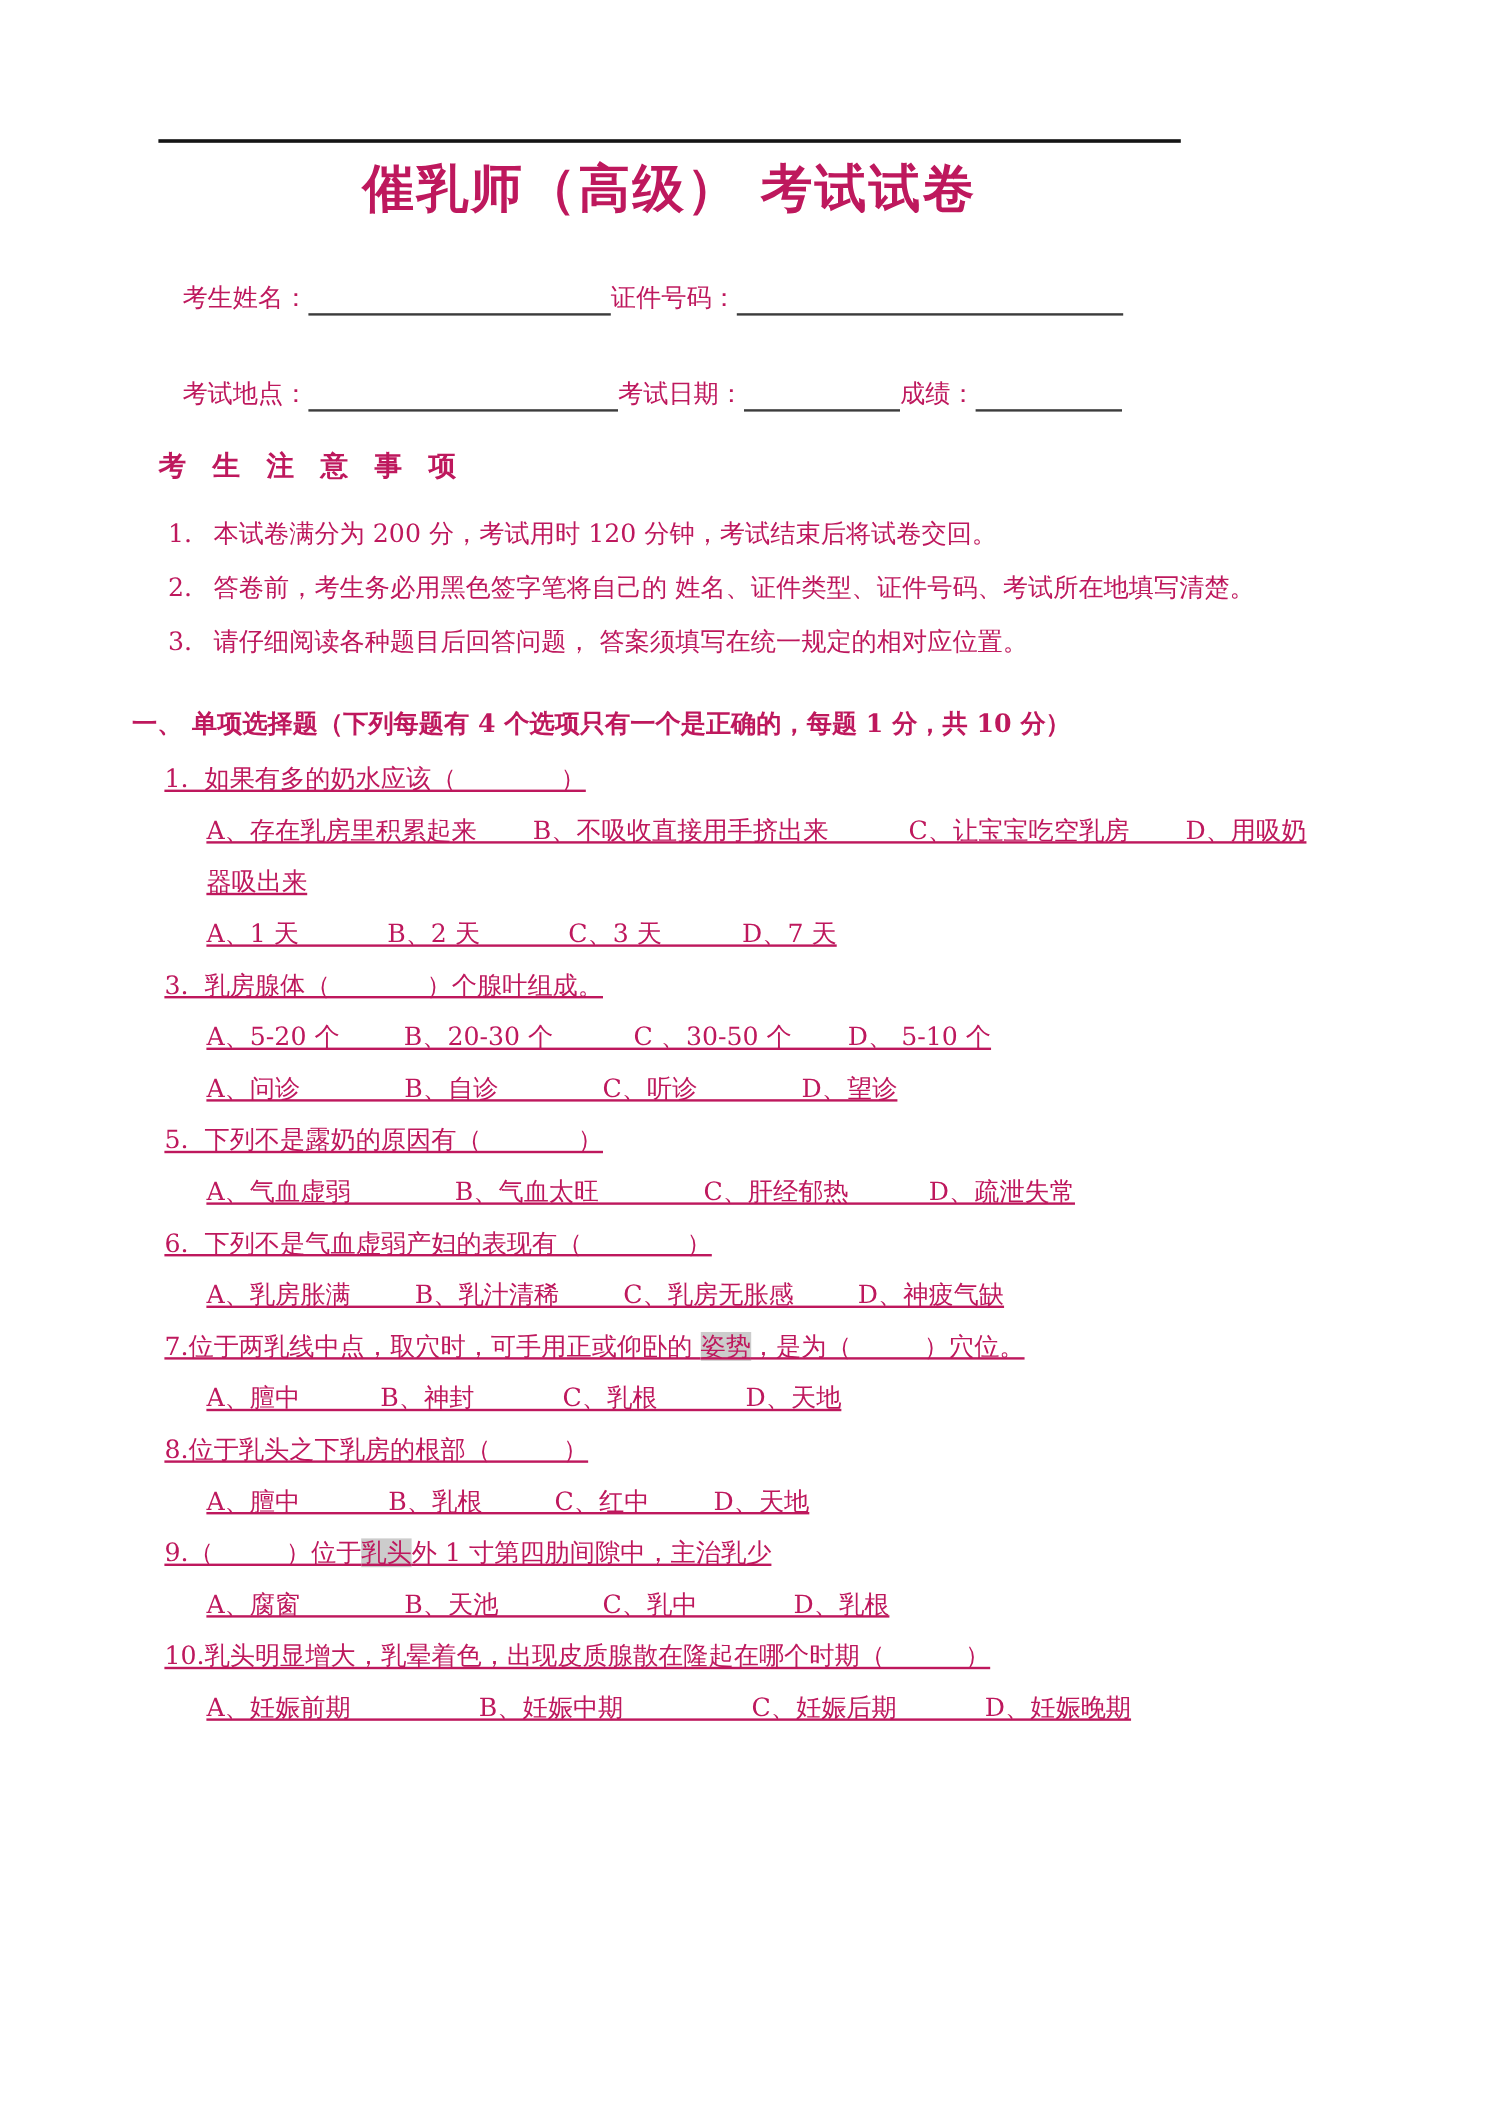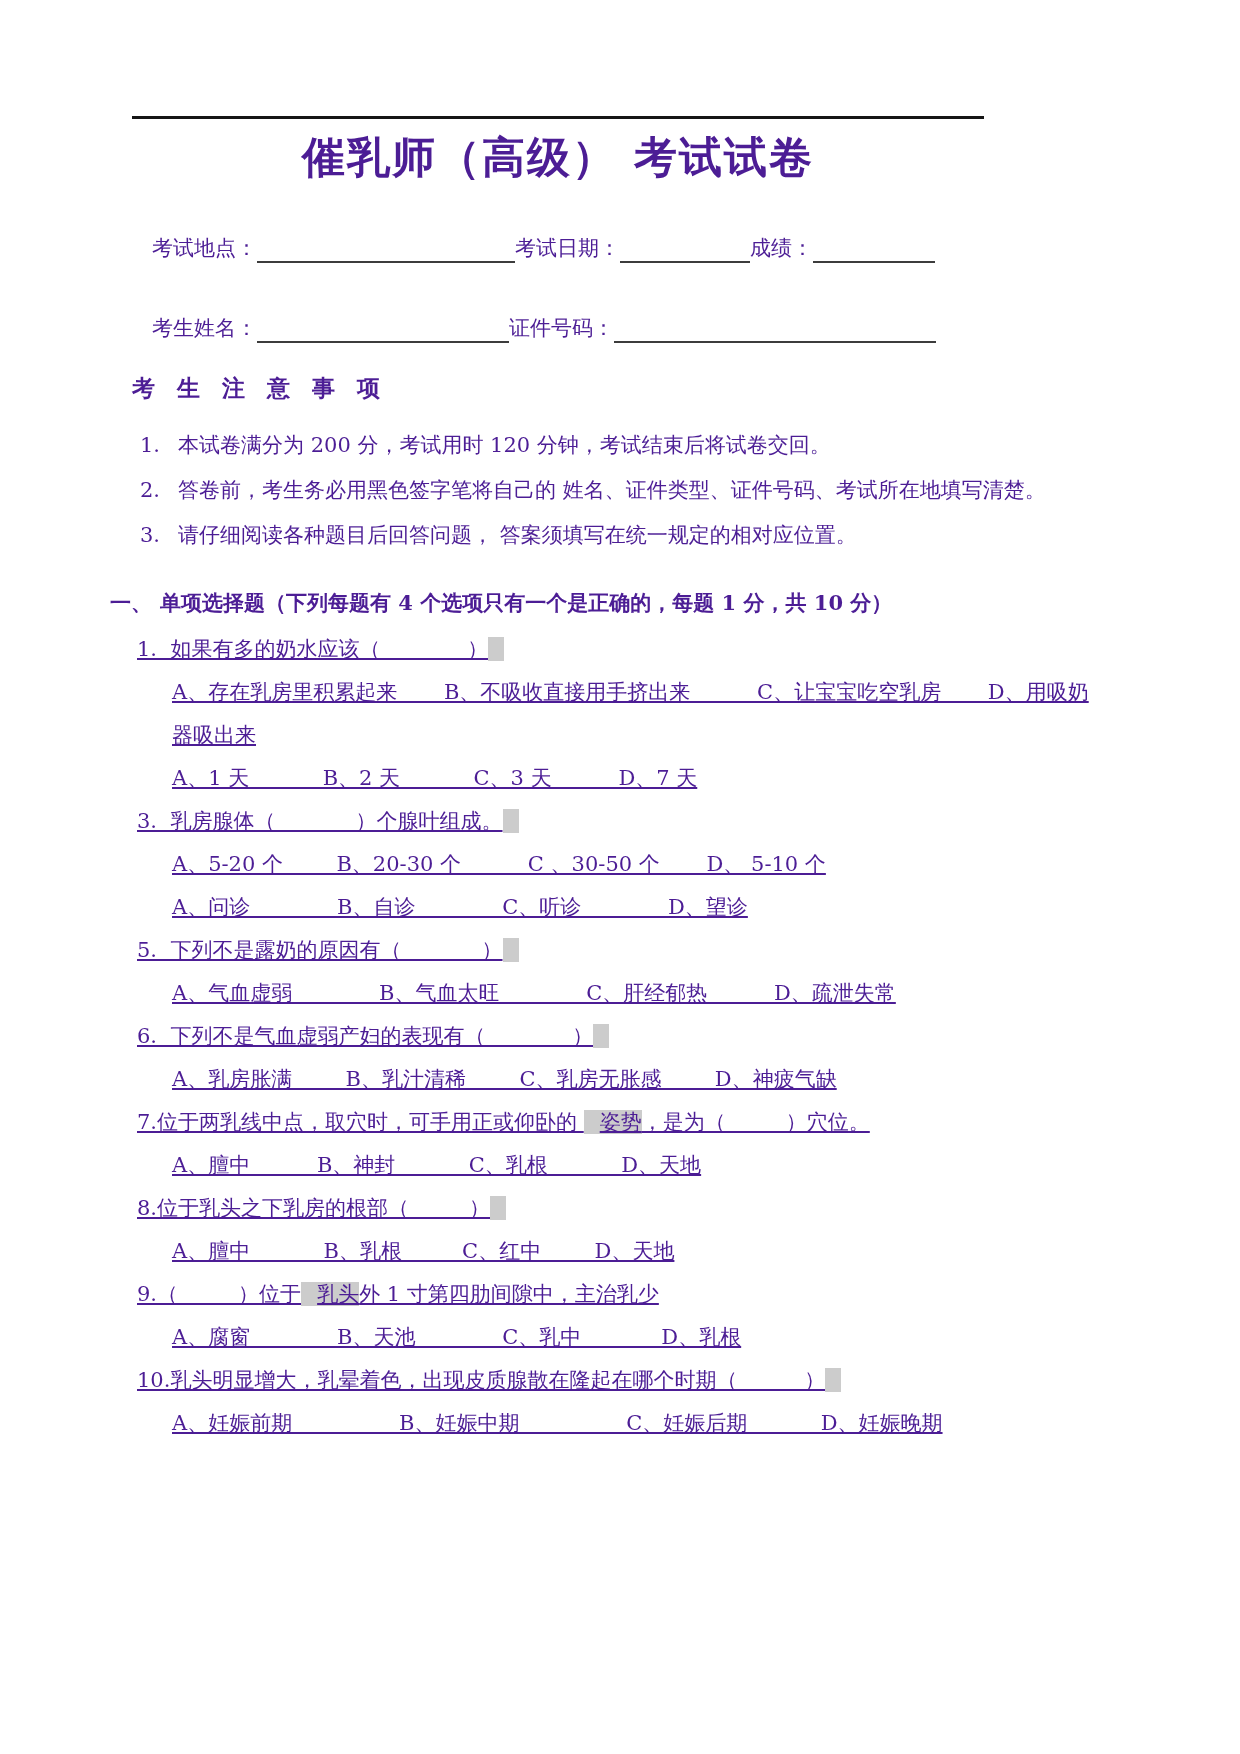--- a/index.html
+++ b/index.html
@@ -1,20 +1,20 @@
 <!DOCTYPE html>
 <html><head>
 <meta charset="utf-8">
 <style>
   html,body{margin:0;padding:0;background:#ffffff;}
   .page{
     position:relative;
     width:1240px;height:1754px;
     background:#ffffff;
-    color:#4c1d95;
+    color:#be185d;
     font-family:"DejaVu Serif","Liberation Serif",serif;
     overflow:hidden;
   }
   .sheet{padding:116px 0 0 132px;width:986px;}
   .head{width:852px;}
   .rule{border-top:3px solid #151515;width:852px;height:0;}
   .doc-title{
     margin:10px 0 0;
     text-align:center;
     font-size:43px;
@@ -42,47 +42,47 @@
   .n-text{white-space:pre-wrap;}
 
   .qarea{margin-top:38px;font-size:21px;}
   .sec{display:flex;font-weight:bold;margin:0 0 16px -22px;line-height:30px;}
   .sec-num{width:50px;flex:none;}
   .sec-title{white-space:pre-wrap;}
   .line{margin:0 0 13px;line-height:30px;white-space:pre-wrap;text-decoration:underline;}
   .q-text{padding-left:5px;}
   .q-opts{padding-left:40px;}
   .q-cont{padding-left:40px;}
-  .hl{background:#cccccc;padding-left:16px;}
+  .hl{background:#cccccc;}
 </style>
 </head>
 <body>
 
 <div class="page">
   <div class="sheet">
 
     <div class="head">
       <div class="rule"></div>
       <h1 class="doc-title">催乳师（高级） 考试试卷</h1>
     </div>
 
     <div class="fields">
       <div class="frow">
+        <span class="flabel">考生姓名：</span>
+        <span class="blank b4"></span>
+        <span class="flabel">证件号码：</span>
+        <span class="blank b5"></span>
+      </div>
+      <div class="frow">
         <span class="flabel">考试地点：</span>
         <span class="blank b1"></span>
         <span class="flabel">考试日期：</span>
         <span class="blank b2"></span>
         <span class="flabel">成绩：</span>
         <span class="blank b3"></span>
-      </div>
-      <div class="frow">
-        <span class="flabel">考生姓名：</span>
-        <span class="blank b4"></span>
-        <span class="flabel">证件号码：</span>
-        <span class="blank b5"></span>
       </div>
     </div>
 
     <div class="notice">
       <div class="n-head">考 生 注 意 事 项</div>
       <div class="n-items">
         <div class="n-item">
           <span class="n-num">1.</span>
           <span class="n-text">本试卷满分为 200 分，考试用时 120 分钟，考试结束后将试卷交回。</span>
         </div>

